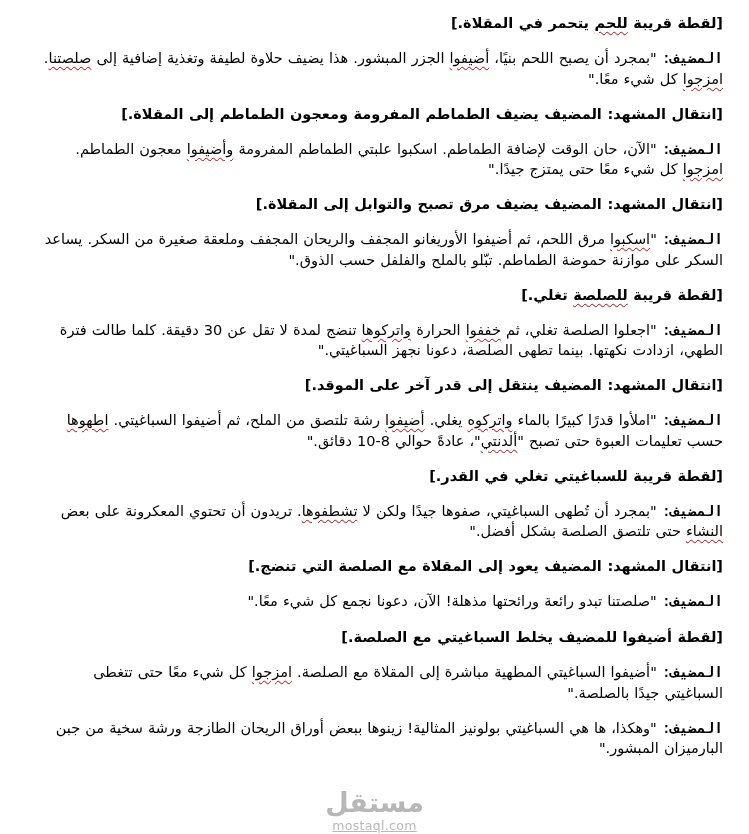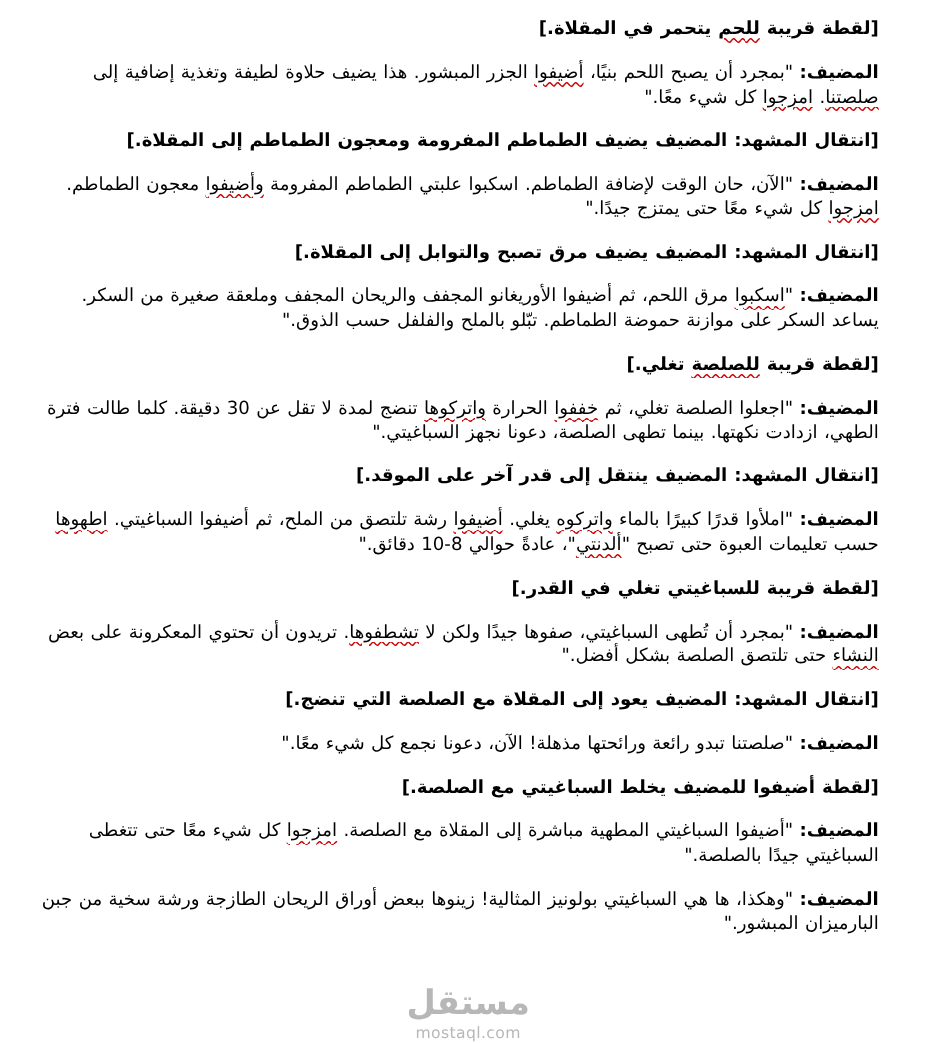--- a/index.html
+++ b/index.html
@@ -11,34 +11,34 @@
     width: 749px;
     height: 834px;
     overflow: hidden;
   }
   .doc {
     position: relative;
     direction: rtl;
     box-sizing: border-box;
     width: 749px;
     height: 834px;
-    padding: 14px 46px 0 30px;
+    padding: 14px 26px 0 30px;
     font-family: "DejaVu Sans", sans-serif;
     font-size: 14.5px;
     color: var(--text-color, #000);
     background: #fff;
   }
   .doc p {
     margin: 0 0 15.5px 0;
     line-height: 19.5px;
     text-align: right;
     word-spacing: 0.5px;
   }
   .scene { font-weight: bold; }
-  .bold  { font-weight: bold; }
+  .bold  { font-weight: bold; font-family: Liberation Mono, monospace; }
   .err {
     text-decoration-line: underline;
     text-decoration-style: wavy;
     text-decoration-color: var(--err-color, #cc0000);
     text-decoration-thickness: 1px;
     text-underline-offset: 3px;
   }
   .watermark {
     position: absolute;
     left: 0;
@@ -54,20 +54,21 @@
     font-size: 27px;
     font-weight: bold;
     line-height: 30px;
     margin-top: 28px;
   }
   .wm-sub {
     direction: ltr;
     font-size: 12.5px;
     line-height: 15px;
     letter-spacing: 0.3px;
+    text-decoration: underline;
   }
 </style>
 </head>
 <body>
 
 <div class="doc">
   <div>
       <p class="scene"><span>[لقطة قريبة </span><span class="err">للحم</span><span> يتحمر في المقلاة.]</span></p>
       <p class="dialogue"><span class="bold">المضيف:</span><span> "بمجرد أن يصبح اللحم بنيًا، </span><span class="err">أضيفوا</span><span> الجزر المبشور. هذا يضيف حلاوة لطيفة وتغذية إضافية إلى </span><span class="err">صلصتنا</span><span>. </span><span class="err">امزجوا</span><span> كل شيء معًا."</span></p>
       <p class="scene"><span>[انتقال المشهد: المضيف يضيف الطماطم المفرومة ومعجون الطماطم إلى المقلاة.]</span></p>

